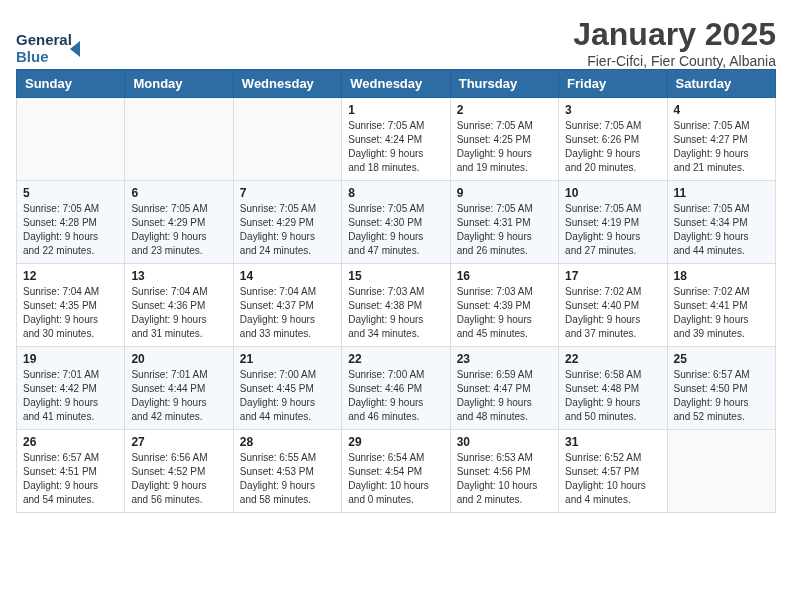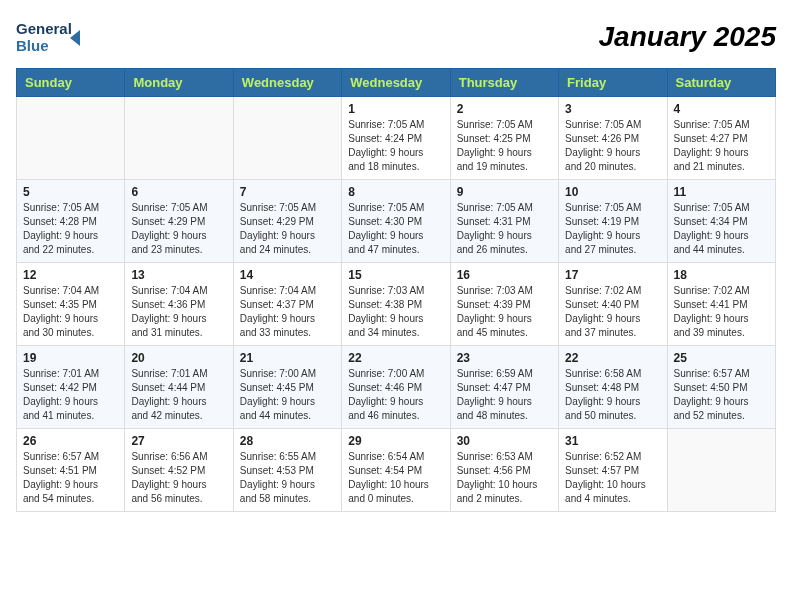--- a/index.html
+++ b/index.html
@@ -6,49 +6,47 @@
     body {
       font-family: Arial, sans-serif;
       background: #fff;
       width: 792px;
       min-height: 612px;
       padding: 16px;
     }
     .header {
       display: flex;
       justify-content: space-between;
-      align-items: center;
-      margin-bottom: 10px;
+      align-items: flex-end;
     }
     .logo {
       display: flex;
       align-items: center;
       gap: 4px;
     }
     .title-block {
       text-align: right;
     }
     .month-title {
-      font-size: 28px;
+      font-size: 32px;
       font-weight: bold;
-      color: #000000;
-      font-style: italic;
+      color: #404040;
     }
     .location {
       font-size: 14px;
       color: #444;
     }
     .calendar {
       width: 100%;
       border-collapse: collapse;
       border: 1px solid #ccc;
     }
     .calendar th {
       background: #2e6da4;
-      color: #bef264;
+      color: #ffffff;
       font-size: 13px;
       font-weight: bold;
       padding: 6px 8px;
       text-align: left;
       border: 1px solid #2060a0;
     }
     .calendar td {
       vertical-align: top;
       border: 1px solid #ddd;
       padding: 5px 6px;
@@ -85,20 +83,21 @@
 <div class="header">
   <div class="logo">
   <svg width="70" height="42" viewBox="0 0 70 42" xmlns="http://www.w3.org/2000/svg">
     <text x="0" y="18" font-size="15" font-weight="bold" font-family="Arial" fill="#1a3a5c">General</text>
     <text x="0" y="35" font-size="15" font-weight="bold" font-family="Arial" fill="#2e6da4">Blue</text>
     <polygon points="54,22 64,14 64,30" fill="#2e6da4"></polygon>
   </svg>
 </div>
   <div class="title-block">
     <div class="month-title">January 2025</div>
+    <div class="location">Fier-Cifci, Fier County, Albania</div>
   </div>
 </div>
 
 <table class="calendar">
   <thead>
     <tr id="weekday-header">
         <th>Sunday</th>
         <th>Monday</th>
         <th>Wednesday</th>
         <th>Wednesday</th>
@@ -122,21 +121,21 @@
         <td>
           <span class="day-num">2</span>
           <div class="cell-text">Sunrise: 7:05 AM</div>
           <div class="cell-text">Sunset: 4:25 PM</div>
           <div class="cell-text">Daylight: 9 hours</div>
           <div class="cell-text">and 19 minutes.</div>
         </td>
         <td>
           <span class="day-num">3</span>
           <div class="cell-text">Sunrise: 7:05 AM</div>
-          <div class="cell-text">Sunset: 4:26 PM</div>
+          <div class="cell-text">Sunset: 6:26 PM</div>
           <div class="cell-text">Daylight: 9 hours</div>
           <div class="cell-text">and 20 minutes.</div>
         </td>
         <td>
           <span class="day-num">4</span>
           <div class="cell-text">Sunrise: 7:05 AM</div>
           <div class="cell-text">Sunset: 4:27 PM</div>
           <div class="cell-text">Daylight: 9 hours</div>
           <div class="cell-text">and 21 minutes.</div>
         </td>

